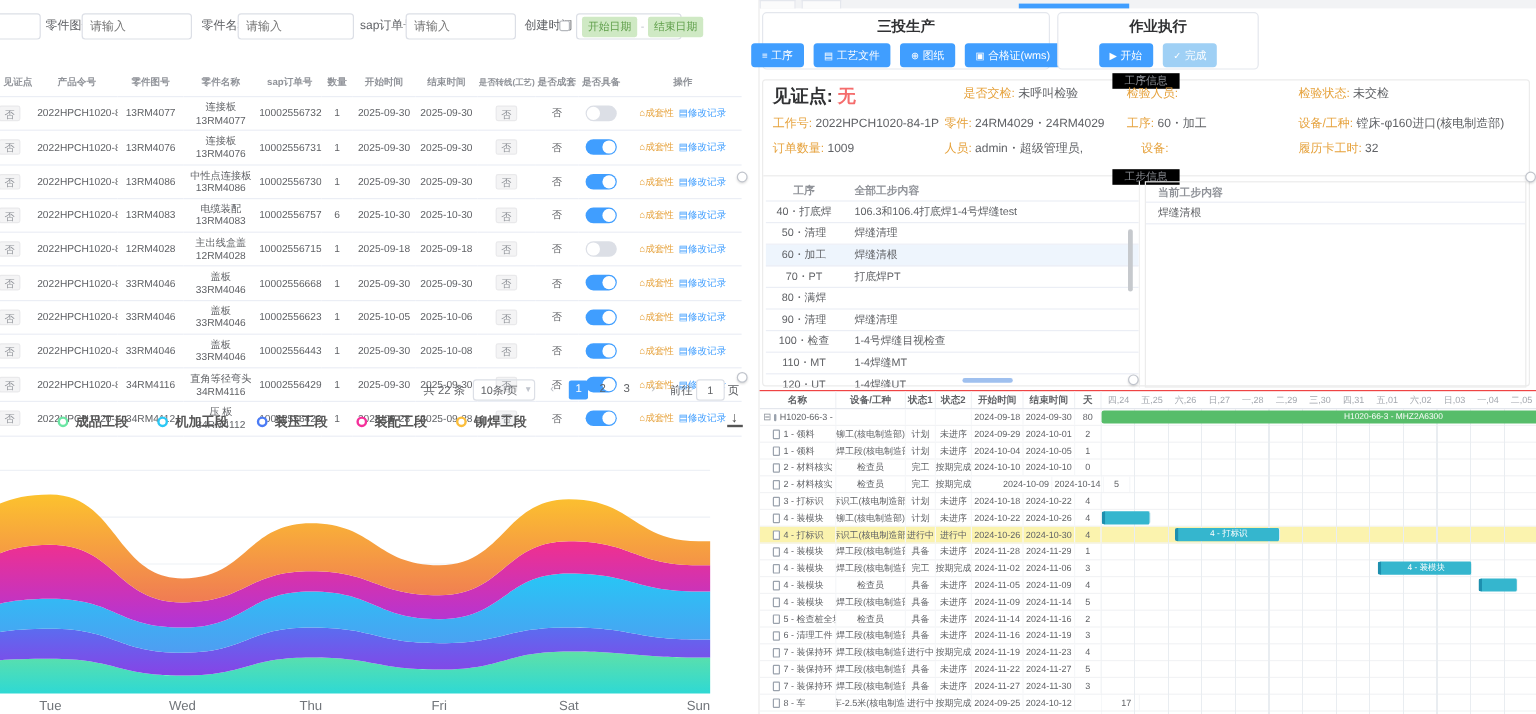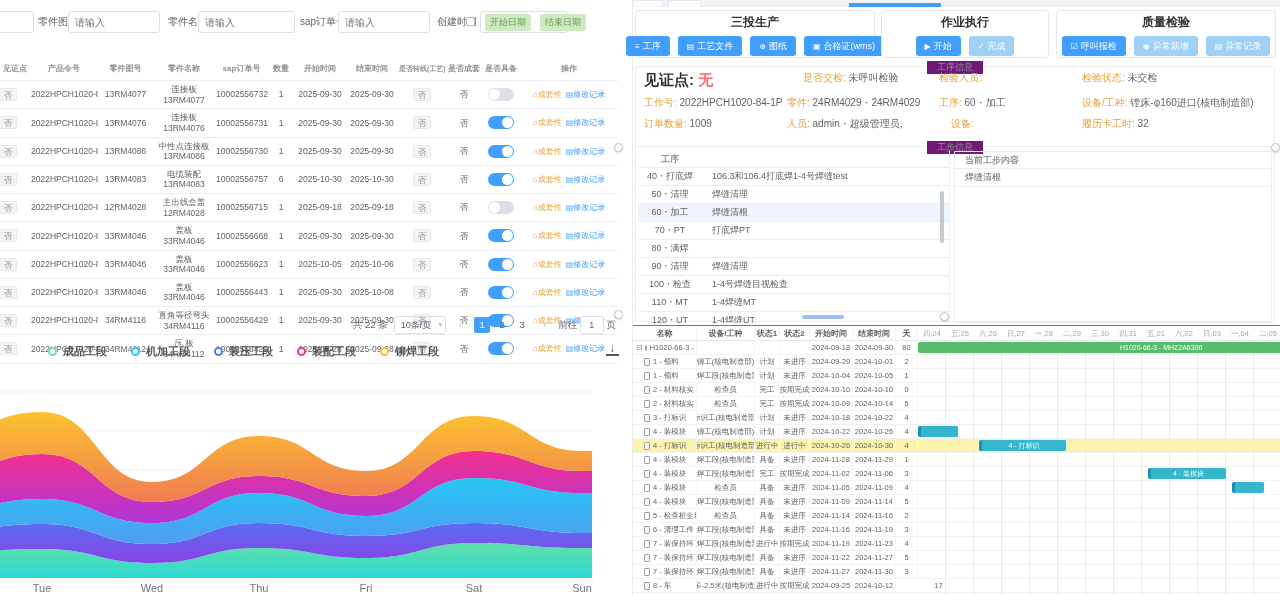--- a/index.html
+++ b/index.html
@@ -52,21 +52,21 @@
   .tab-seg{position:absolute;top:0;height:7px;background:#fbfbfb;border:1px solid #e4e7ed;border-bottom:none}
   #tab-active-bar{position:absolute;top:3px;height:4px;background:#409eff}
   .card{position:absolute;top:10px;height:48px;border:1px solid #e4e7ed;border-radius:4px;background:#fff}
   .card-title{text-align:center;font-size:12px;font-weight:bold;color:#303133;margin-top:3px}
   .card-btns{display:flex;justify-content:center;gap:8px;margin-top:5px}
   .btn{height:20px;border-radius:3px;background:#409eff;color:#fff;font-size:9px;line-height:20px;
     padding:0 9px;white-space:nowrap;cursor:pointer}
   .btn .ic{font-size:8px;margin-right:3px}
   .btn.light{background:#9fd0f5}
   #info-box{position:absolute;left:2px;top:66px;width:640px;height:256px;border:1px solid #ececec;border-radius:3px}
-  .divider-label{position:absolute;left:50%;transform:translateX(-50%);background:#701a75;padding:0 10px;
+  .divider-label{position:absolute;left:50%;transform:translateX(-50%);background:#000000;padding:0 10px;
     font-size:9px;color:#909399;white-space:nowrap}
   #divider2{position:absolute;left:0;top:79px;width:100%;border-top:1px solid #ececec}
   .field{position:absolute;font-size:10px;white-space:nowrap}
   .field .fl{color:#e6a23c}
   .field .fv{color:#606266}
   #witness{position:absolute;font-size:15px;font-weight:bold;color:#303133;white-space:nowrap}
   #witness .wv{color:#f56c6c}
   #proc-table{position:absolute;left:2px;top:84px;width:312px;height:172px;overflow:hidden;border-right:1px solid #f0f0f0}
   .pt-row{display:flex;height:18px;border-bottom:1px solid #ebeef5;align-items:center;font-size:9px;color:#606266}
   .pt-row.head{color:#909399;font-weight:bold;height:17px}
@@ -406,28 +406,20 @@
         <span class="btn"><span class="ic">▣</span>合格证(wms)</span>
       </div>
   </div>
   <div class="card" style="left:248px;width:168px">
     <div class="card-title">作业执行</div>
     <div class="card-btns">
         <span class="btn"><span class="ic">▶</span>开始</span>
         <span class="btn light"><span class="ic">✓</span>完成</span>
       </div>
   </div>
-  <div class="card" style="left:423px;width:220px">
-    <div class="card-title">质量检验</div>
-    <div class="card-btns">
-        <span class="btn"><span class="ic">☑</span>呼叫报检</span>
-        <span class="btn light"><span class="ic">◉</span>异常新增</span>
-        <span class="btn light"><span class="ic">▤</span>异常记录</span>
-      </div>
-  </div>
 
   <div id="info-box">
     <div class="divider-label" style="top:-6px">工序信息</div>
     <div id="witness" style="left:8px;top:4px">
       <span>见证点:</span>
       <span class="wv">无</span>
     </div>
     <div id="fields-layer">
         <div class="field" style="left: 8px; top: 29px;"><span class="fl">工作号: </span><span class="fv">2022HPCH1020-84-1P</span></div>
         <div class="field" style="left: 8px; top: 50px;"><span class="fl">订单数量: </span><span class="fv">1009</span></div>
@@ -440,20 +432,21 @@
         <div class="field" style="left: 446px; top: 4px;"><span class="fl">检验状态: </span><span class="fv">未交检</span></div>
         <div class="field" style="left: 446px; top: 29px;"><span class="fl">设备/工种: </span><span class="fv">镗床-φ160进口(核电制造部)</span></div>
         <div class="field" style="left: 446px; top: 50px;"><span class="fl">履历卡工时: </span><span class="fv">32</span></div>
       </div>
     <div id="divider2">
       <div class="divider-label" style="top:-6px">工步信息</div>
     </div>
     <div id="proc-table">
         <div class="pt-row head">
           <div class="pt-c1">工序</div>
+          <div class="pt-c2">全部工步内容</div>
         </div>
         <div class="pt-row">
           <div class="pt-c1">40・打底焊</div>
           <div class="pt-c2">106.3和106.4打底焊1-4号焊缝test</div>
         </div>
         <div class="pt-row">
           <div class="pt-c1">50・清理</div>
           <div class="pt-c2">焊缝清理</div>
         </div>
         <div class="pt-row cur">
@@ -545,21 +538,21 @@
           <div style="width: 30px;">按期完成</div>
           <div style="width: 43px;">2024-10-10</div>
           <div style="width: 43px;">2024-10-10</div>
           <div style="width: 22px;">0</div>
         </div>
         <div class="g-row">
           <div class="g-name" style="width: 64px;"><span class="g-doc"></span>2 - 材料核实</div>
           <div style="width: 58px;">检查员</div>
           <div style="width: 25px;">完工</div>
           <div style="width: 30px;">按期完成</div>
-          <div style="width: 43px;">2024-10-09</div>
+          <div style="width: 43px; margin-left: 24px;">2024-10-09</div>
           <div style="width: 43px;">2024-10-14</div>
           <div style="width: 22px;">5</div>
         </div>
         <div class="g-row">
           <div class="g-name" style="width: 64px;"><span class="g-doc"></span>3 - 打标识</div>
           <div style="width: 58px;">标识工(核电制造部)</div>
           <div style="width: 25px;">计划</div>
           <div style="width: 30px;">未进序</div>
           <div style="width: 43px;">2024-10-18</div>
           <div style="width: 43px;">2024-10-22</div>

